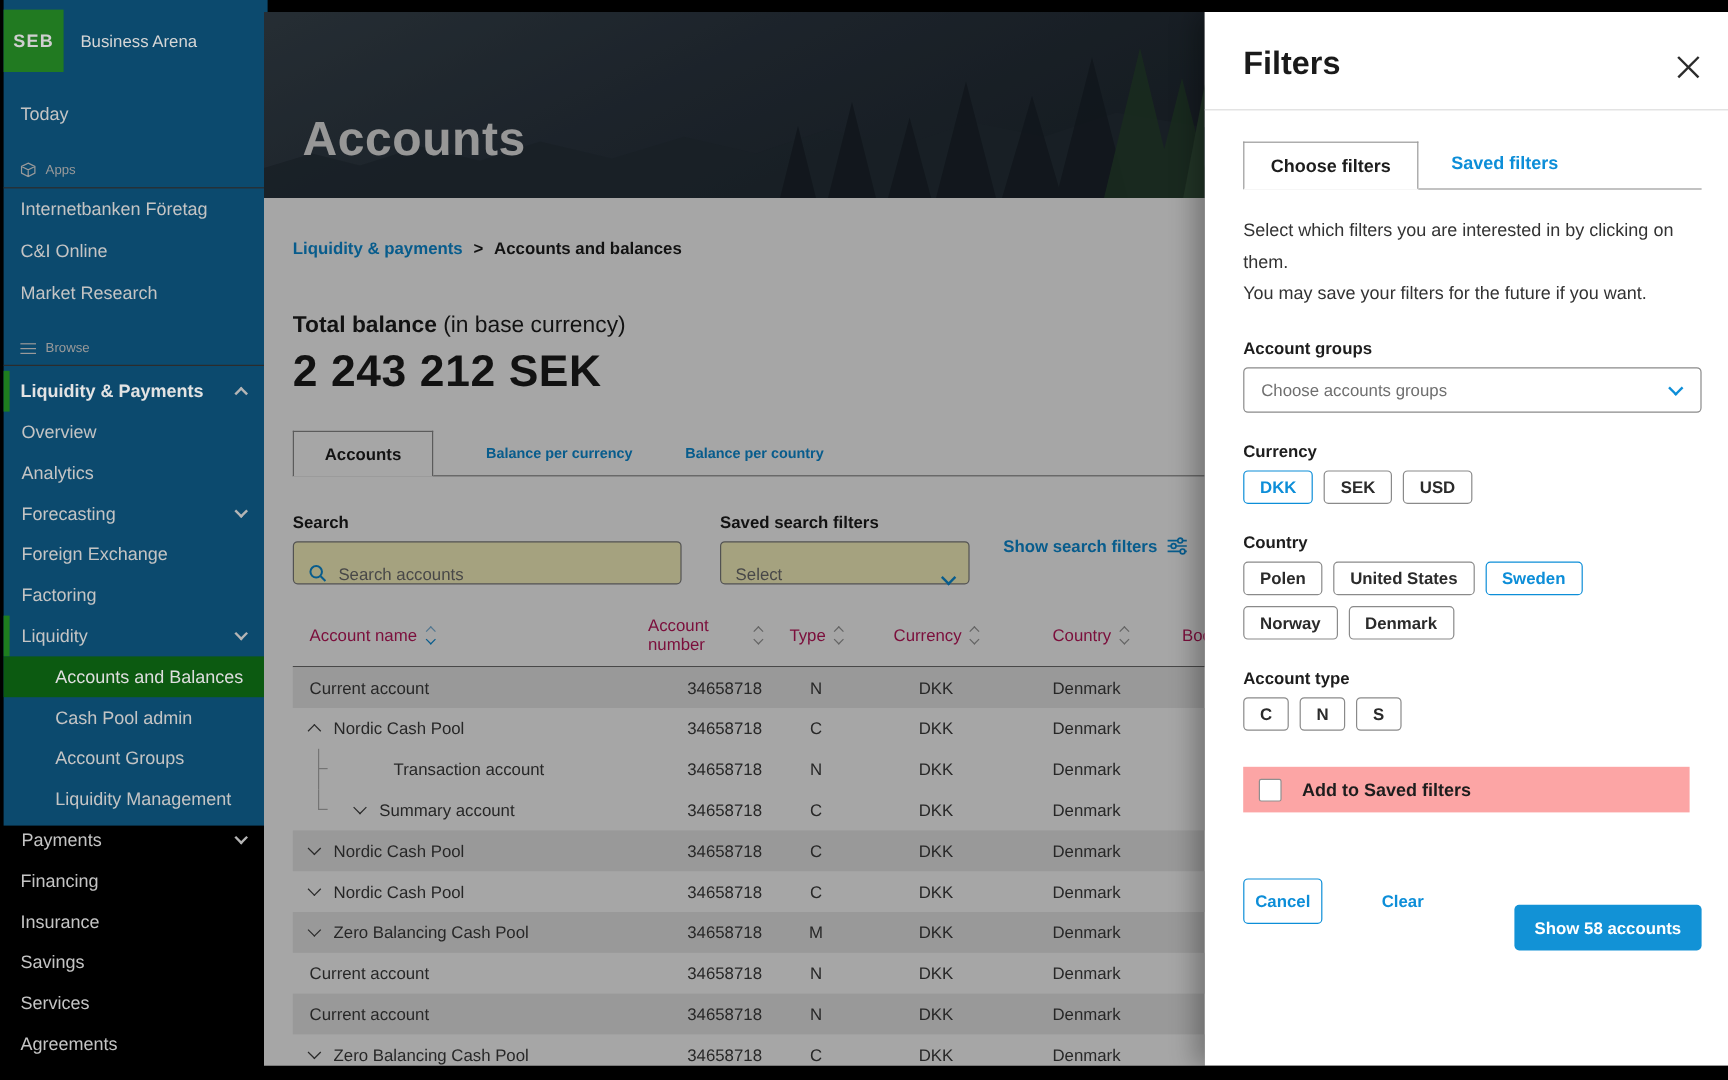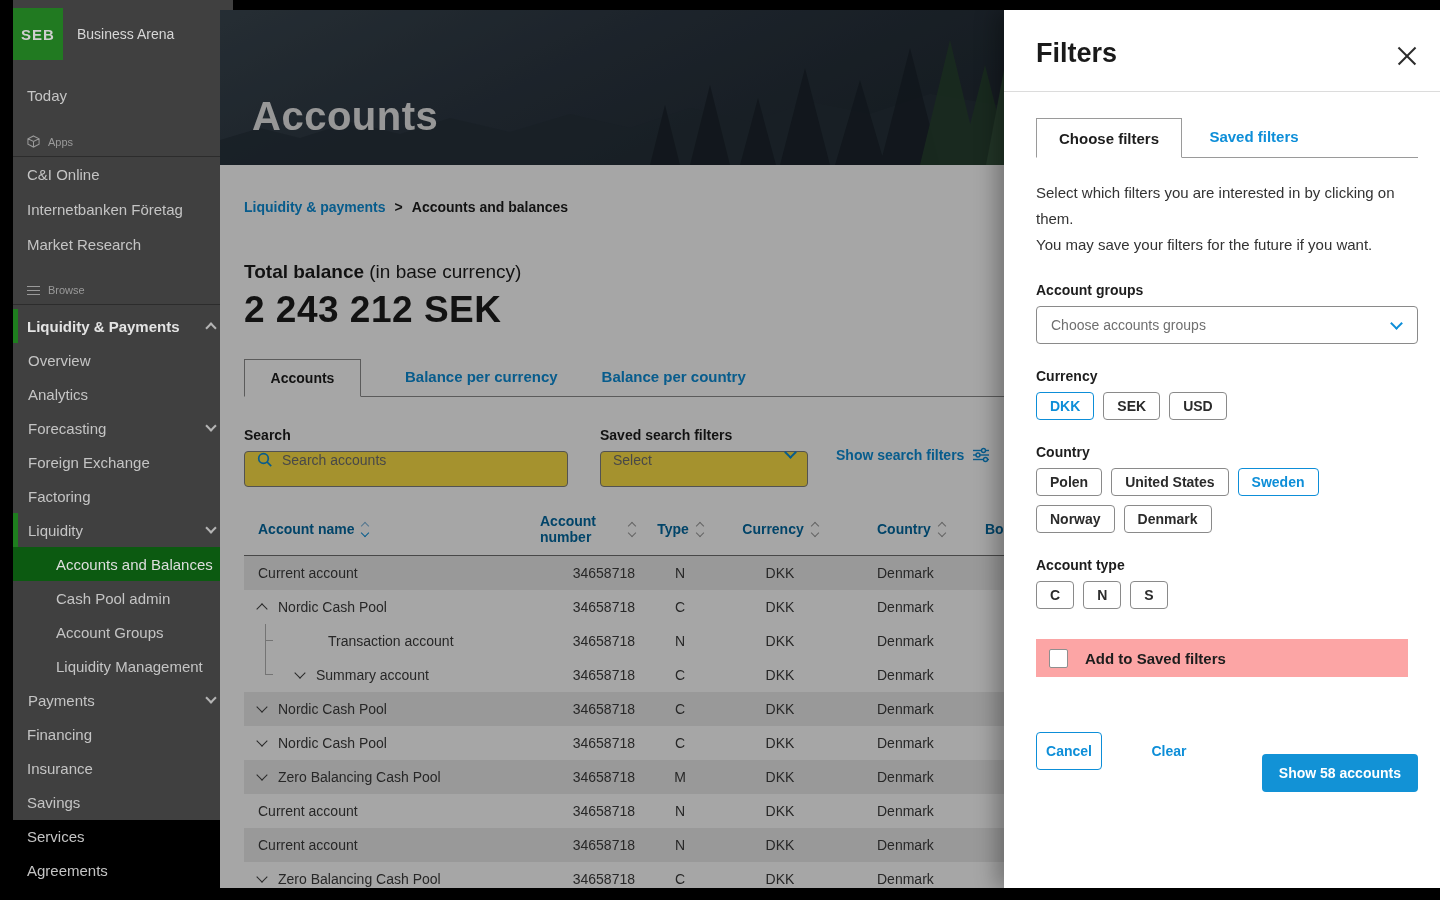--- a/index.html
+++ b/index.html
@@ -1,22 +1,22 @@
 <!DOCTYPE html>
 <html><head>
 <meta charset="utf-8">
 <style>
   * { margin:0; padding:0; box-sizing:border-box; }
   html,body { width:1440px; height:900px; background:#000; overflow:hidden;
               font-family:"Liberation Sans", sans-serif; }
   .stage { position:relative; width:1440px; height:900px; }
 
   
-  .sidebar { position:absolute; left:13px; top:0; width:220px; height:820px;
-             background:#404040; color:#c4c4c4; }
+  .sidebar { position:absolute; left:3px; top:0; width:220px; height:688px;
+             background:#0c4a6e; color:#c4c4c4; }
   .logo-row { display:flex; align-items:center; }
   .logo-box { width:50px; height:52px; margin-top:8px; background:#217a21;
               display:flex; align-items:center; justify-content:center;
               color:#cfcfcf; font-weight:bold; font-size:15px; letter-spacing:1px; }
   .brand { margin:8px 0 0 14px; font-size:14px; color:#d6d6d6; }
   .side-item { font-size:15px; color:#c4c4c4; padding:9px 14px; cursor:pointer; }
   .side-item.today { margin-top:18px; }
   .sec-head { display:flex; align-items:center; gap:8px; font-size:11px; color:#9a9a9a;
               padding:6px 14px 8px; margin-top:16px; border-bottom:1px solid #2c2c2c; }
   .nav { margin-top:4px; }
@@ -52,42 +52,42 @@
   .breadcrumb .sep, .breadcrumb .cur { color:#1d1d1d; }
   .tb-label { margin-top:46px; font-size:19px; color:#1d1d1d; }
   .tb-label b { font-weight:bold; }
   .tb-label span.note { font-weight:normal; }
   .tb-amount { margin-top:6px; font-size:37px; font-weight:bold; color:#1d1d1d; letter-spacing:0.5px; }
   .tabs { margin-top:28px; display:flex; align-items:flex-end; height:38px;
           border-bottom:1px solid #8c8c8c; }
   .tab-active { width:117px; height:38px; border:1px solid #8c8c8c; border-bottom:1px solid #fff;
                 margin-bottom:-1px; background:#fff; display:flex; align-items:center;
                 justify-content:center; font-size:14px; font-weight:bold; color:#1d1d1d; cursor:pointer; }
-  .tab-link { font-size:15px; font-weight:bold; color:#0d8ed8; margin:0 0 11px 44px; cursor:pointer; }
+  .tab-link { font-size:12px; font-weight:bold; color:#0d8ed8; margin:0 0 11px 44px; cursor:pointer; }
   .search-row { margin-top:30px; display:flex; align-items:flex-start; }
   .fgroup { display:flex; flex-direction:column; }
   .fgroup .flabel { font-size:14px; font-weight:bold; color:#1d1d1d; }
   .input-box { margin-top:8px; height:36px; border:1px solid #7f7f7f; border-radius:4px;
-               display:flex; align-items:flex-start; background:#fde047; }
+               display:flex; align-items:flex-end; background:#fef9c3; }
   .search-box { width:324px; padding:0 10px 0 12px; }
   .search-box input { border:none; outline:none; flex:1; font-size:14px; color:#3c3c3c;
                       margin-left:9px; font-family:"Liberation Sans", sans-serif; background:transparent; }
   .search-box input::placeholder { color:#6f6f6f; }
   .select-box { width:208px; padding:0 12px; justify-content:space-between; cursor:pointer; }
   .select-box .sel-val { font-size:14px; color:#6f6f6f; }
   .sel-chev { width:9px; height:9px; border-right:2px solid #0d8ed8; border-bottom:2px solid #0d8ed8;
               transform:rotate(45deg); margin-top:-4px; }
   .group-gap { width:32px; }
   .show-filters { display:flex; align-items:center; gap:8px; margin:20px 0 0 28px;
                   font-size:14px; font-weight:bold; color:#0d8ed8; cursor:pointer; white-space:nowrap; }
 
   
   .tbl { margin-top:18px; }
   .tbl-grid { display:grid; grid-template-columns:296px 95px 90px 110px 150px 1fr; align-items:center; }
-  .th { font-size:14px; font-weight:bold; color:#0369a1; padding:8px 0 10px; display:flex; align-items:center; }
+  .th { font-size:14px; font-weight:normal; color:#be185d; padding:8px 0 10px; display:flex; align-items:center; }
   .thead { border-bottom:1px solid #6f6f6f; }
   .c-name { padding-left:14px; justify-content:flex-start; }
   .c-num { justify-content:flex-end; }
   .c-type,.c-cur { justify-content:center; }
   .c-country { padding-left:42px; justify-content:flex-start; }
   .c-boo { padding-left:0; justify-content:flex-start; }
   .sort { display:inline-flex; flex-direction:column; gap:3px; margin-left:8px; cursor:pointer; }
   .sort i { display:block; width:6px; height:6px; border-right:1.5px solid #9a9a9a; border-bottom:1.5px solid #9a9a9a; }
   .sort .s-up { transform:rotate(-135deg); }
   .sort .s-dn { transform:rotate(45deg); margin-top:-2px; }
@@ -162,22 +162,22 @@
     </div>
 
     <div class="side-item today">Today</div>
 
     <div class="sec-head">
       <svg width="13" height="13" viewBox="0 0 14 14">
         <path d="M7 1 L13 4 L13 10 L7 13 L1 10 L1 4 Z M1 4 L7 7 L13 4 M7 7 L7 13" fill="none" stroke="#9a9a9a" stroke-width="1.1"></path>
       </svg>
       <span>Apps</span>
     </div>
+    <div class="side-item">Internetbanken Företag</div>
     <div class="side-item">C&amp;I Online</div>
-    <div class="side-item">Internetbanken Företag</div>
     <div class="side-item">Market Research</div>
 
     <div class="sec-head">
       <span class="hamb"></span>
       <span>Browse</span>
     </div>
 
     <div class="nav">
       <div class="nav-row lvl1 boldrow">
         <span class="greenbar"></span>

